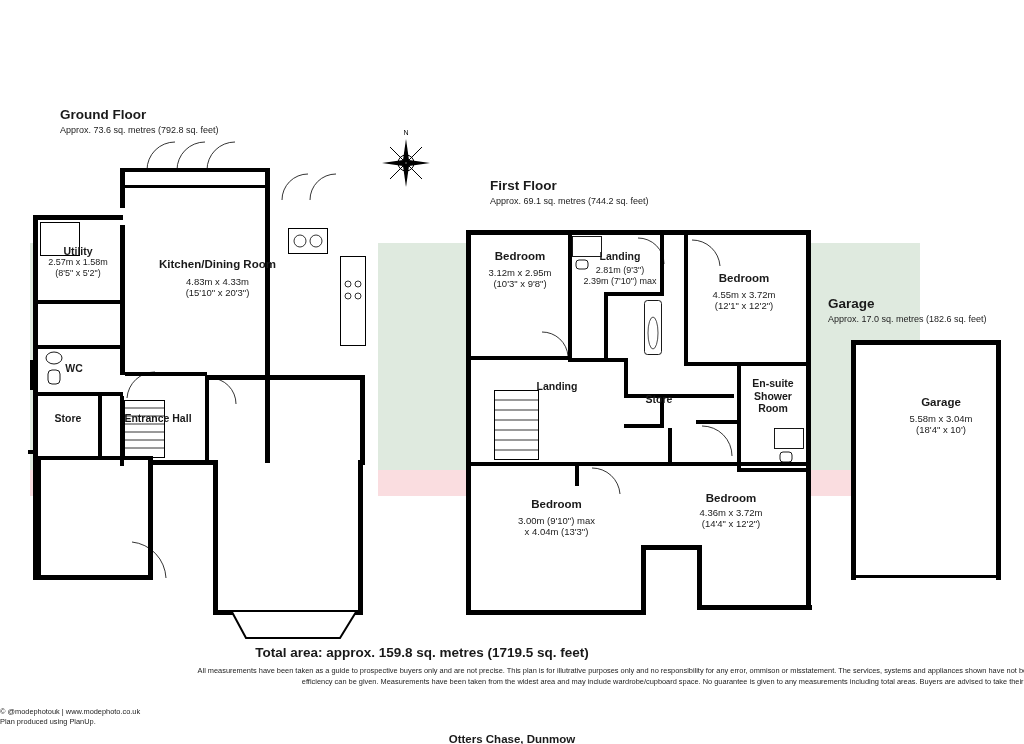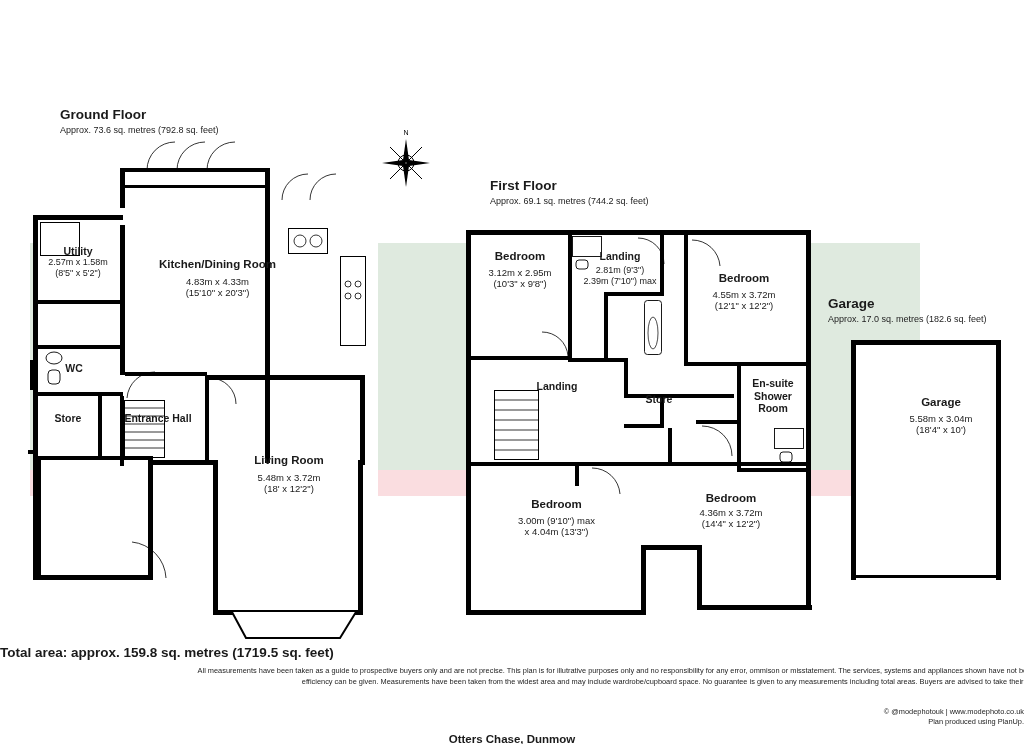--- a/index.html
+++ b/index.html
@@ -54,23 +54,23 @@
   .lbl.small .dim{font-size:9px;}
 
   .title{position:absolute;z-index:8;text-align:left;}
   .title .t{font-weight:700;font-size:13.5px;}
   .title .s{font-size:9px;margin-top:3px;color:#222;}
 
   
   .compass{position:absolute;left:372px;top:125px;width:68px;height:68px;z-index:9;}
 
   
-  .total{position:absolute;left:0;top:645px;width:844px;text-align:left;font-weight:700;font-size:13.5px;z-index:8;}
+  .total{position:absolute;left:0;top:645px;width:844px;text-align:center;font-weight:700;font-size:13.5px;z-index:8;}
   .disclaimer{position:absolute;left:0;top:665px;width:1024px;text-align:center;font-size:7.4px;line-height:1.55;color:#222;z-index:8;}
-  .credit{position:absolute;left:0;top:706px;width:1024px;text-align:right;font-size:7.4px;line-height:1.6;color:#222;z-index:8;}
+  .credit{position:absolute;left:0;top:706px;width:1024px;text-align:left;font-size:7.4px;line-height:1.6;color:#222;z-index:8;}
   .address{position:absolute;left:0;top:733px;width:1024px;text-align:center;font-weight:700;font-size:11.5px;z-index:8;}
 
   .stairs{position:absolute;z-index:7;}
 </style>
 </head>
 <body>
 
 <div class="stage">
 
   <div class="watermark">
@@ -188,25 +188,20 @@
 
   <div class="lbl small" style="left:38px;top:412px;width:60px;">
     <div class="name">Store</div>
   </div>
 
   <div class="lbl small" style="left:118px;top:412px;width:80px;">
     <div class="name">Entrance Hall</div>
   </div>
 
 
-  <div class="lbl" style="left:224px;top:454px;width:130px;">
-    <div class="name">Living Room</div>
-    <div class="dim" style="margin-top:4px;">5.48m x 3.72m</div>
-    <div class="dim">(18' x 12'2")</div>
-  </div>
 
   <svg class="compass" viewBox="0 0 68 68">
     <text x="34" y="10" font-size="7" text-anchor="middle" font-family="Liberation Sans, sans-serif">N</text>
     <circle cx="34" cy="38" r="8" fill="none" stroke="#000" stroke-width="1"></circle>
     <path d="M34 14 L37 35 L34 38 L31 35 Z" fill="#000"></path>
     <path d="M34 62 L37 41 L34 38 L31 41 Z" fill="#000"></path>
     <path d="M10 38 L31 41 L34 38 L31 35 Z" fill="#000"></path>
     <path d="M58 38 L37 41 L34 38 L37 35 Z" fill="#000"></path>
     <path d="M18 22 L33 37 L19 23 Z" fill="#000" stroke="#000" stroke-width="1"></path>
     <path d="M50 22 L35 37" stroke="#000" stroke-width="1"></path>

